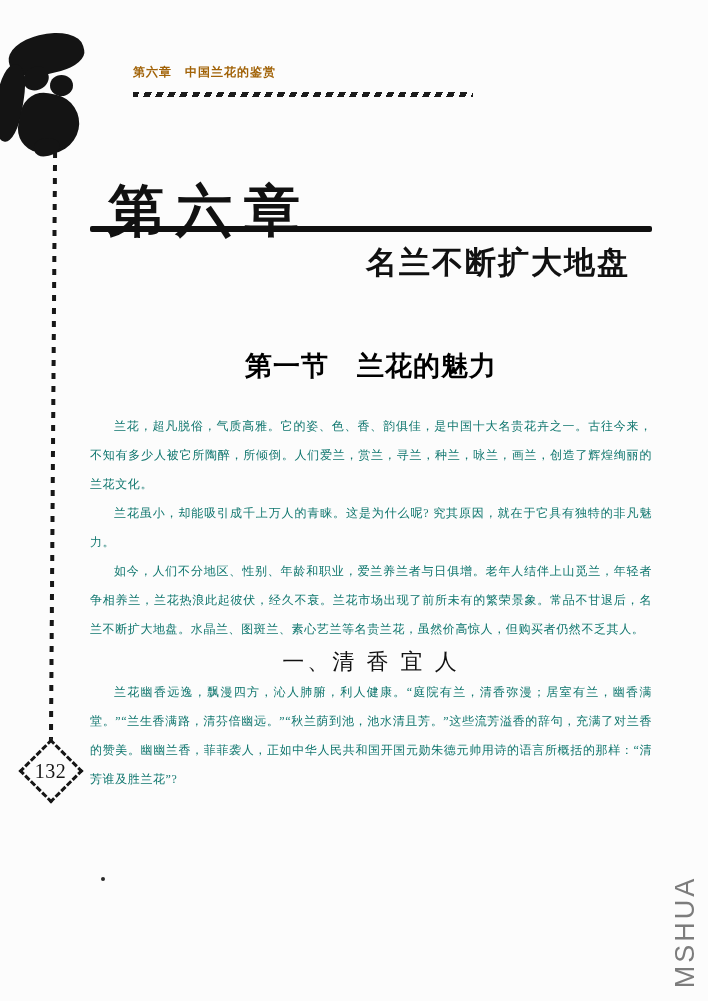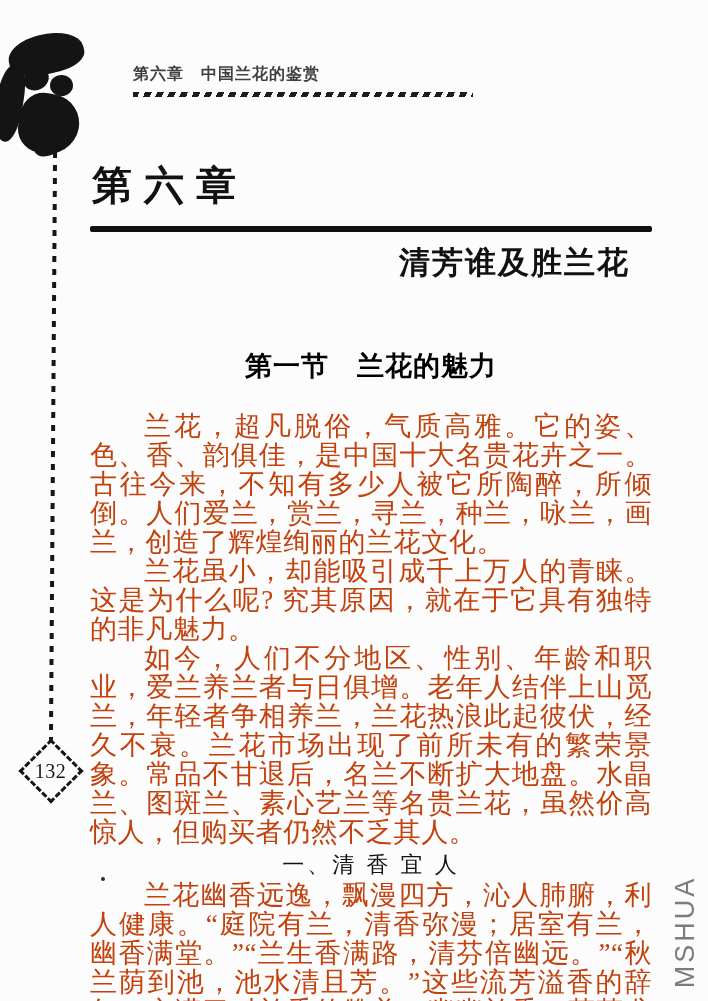--- a/index.html
+++ b/index.html
@@ -38,52 +38,52 @@
   .page-diamond span{
     transform:rotate(-45deg);
     font-size:20px;letter-spacing:.5px;color:#161616;
     font-family:"Liberation Serif","DejaVu Serif",serif;
   }
   .stray-dot{position:absolute;left:101px;top:877px;width:4px;height:4px;background:#2a2a2a;border-radius:50%;}
 
   
   .running-title{
     position:absolute;left:133px;top:64px;
-    font-size:16px;letter-spacing:1px;font-weight:bold;
-    font-family:"Liberation Serif","DejaVu Serif",serif;color:#404040;
+    font-size:12px;letter-spacing:1px;font-weight:bold;
+    font-family:"Liberation Serif","DejaVu Serif",serif;color:#a16207;
   }
   .header-dashes{
     position:absolute;left:133px;top:92px;width:340px;height:5px;
     background:repeating-linear-gradient(115deg,#1c1c1c 0 6px,transparent 6px 11px);
   }
 
   
   .content{position:absolute;left:90px;top:0;width:562px;}
   .chapter-title{
-    position:absolute;left:2px;top:158px;margin:0;
+    position:absolute;left:2px;top:158px;margin:16px;
     font-family:"Liberation Sans","DejaVu Sans",sans-serif;
-    font-weight:bold;font-size:40px;letter-spacing:12px;color:#111;
+    font-weight:bold;font-size:56px;letter-spacing:12px;color:#111;
   }
   .chapter-rule{position:absolute;left:0;top:226px;width:562px;height:6px;background:#101010;border-radius:2px;}
   .chapter-subtitle{
     position:absolute;top:242px;right:22px;margin:0;
     font-family:"Liberation Sans","DejaVu Sans",sans-serif;
     font-weight:bold;font-size:31px;letter-spacing:2px;color:#111;
   }
   .section-title{
     position:absolute;left:0;top:348px;width:562px;margin:0;
     text-align:center;font-weight:bold;font-size:27px;letter-spacing:1px;color:#000000;
     font-family:"Liberation Serif","DejaVu Serif",serif;
   }
 
   
   .body-text{position:absolute;left:0;top:412px;width:562px;}
   .body-text p{
-    margin:0;font-size:27px;line-height:29px;letter-spacing:.6px;
-    text-align:justify;text-indent:2em;color:#c2410c;
+    margin:0;font-size:12px;line-height:29px;letter-spacing:.6px;
+    text-align:justify;text-indent:2em;color:#0f766e;
   }
   .subsection-title{
     margin:3px 0 2px 0;text-align:center;
     font-family:"Liberation Sans","DejaVu Sans",sans-serif;
     font-weight:normal;font-size:22px;letter-spacing:3px;color:#111;line-height:29px;
   }
 
   
   .watermark{
     position:absolute;left:632px;top:912px;width:105px;height:40px;
@@ -112,21 +112,21 @@
     <span>132</span>
   </div>
   <div class="stray-dot"></div>
 
   <div class="running-title">第六章　中国兰花的鉴赏</div>
   <div class="header-dashes"></div>
 
   <div class="content">
     <h1 class="chapter-title">第六章</h1>
     <div class="chapter-rule"></div>
-    <h2 class="chapter-subtitle">清芳谁及胜兰花</h2>
+    <h2 class="chapter-subtitle">名兰不断扩大地盘</h2>
     <h3 class="section-title">第一节　兰花的魅力</h3>
 
     <div class="body-text">
       <p>兰花，超凡脱俗，气质高雅。它的姿、色、香、韵俱佳，是中国十大名贵花卉之一。古往今来，不知有多少人被它所陶醉，所倾倒。人们爱兰，赏兰，寻兰，种兰，咏兰，画兰，创造了辉煌绚丽的兰花文化。</p>
       <p>兰花虽小，却能吸引成千上万人的青睐。这是为什么呢? 究其原因，就在于它具有独特的非凡魅力。</p>
       <p>如今，人们不分地区、性别、年龄和职业，爱兰养兰者与日俱增。老年人结伴上山觅兰，年轻者争相养兰，兰花热浪此起彼伏，经久不衰。兰花市场出现了前所未有的繁荣景象。常品不甘退后，名兰不断扩大地盘。水晶兰、图斑兰、素心艺兰等名贵兰花，虽然价高惊人，但购买者仍然不乏其人。</p>
       <h4 class="subsection-title">一、清 香 宜 人</h4>
       <p>兰花幽香远逸，飘漫四方，沁人肺腑，利人健康。“庭院有兰，清香弥漫；居室有兰，幽香满堂。”“兰生香满路，清芬倍幽远。”“秋兰荫到池，池水清且芳。”这些流芳溢香的辞句，充满了对兰香的赞美。幽幽兰香，菲菲袭人，正如中华人民共和国开国元勋朱德元帅用诗的语言所概括的那样：“清芳谁及胜兰花”?</p>
     </div>
   </div>

